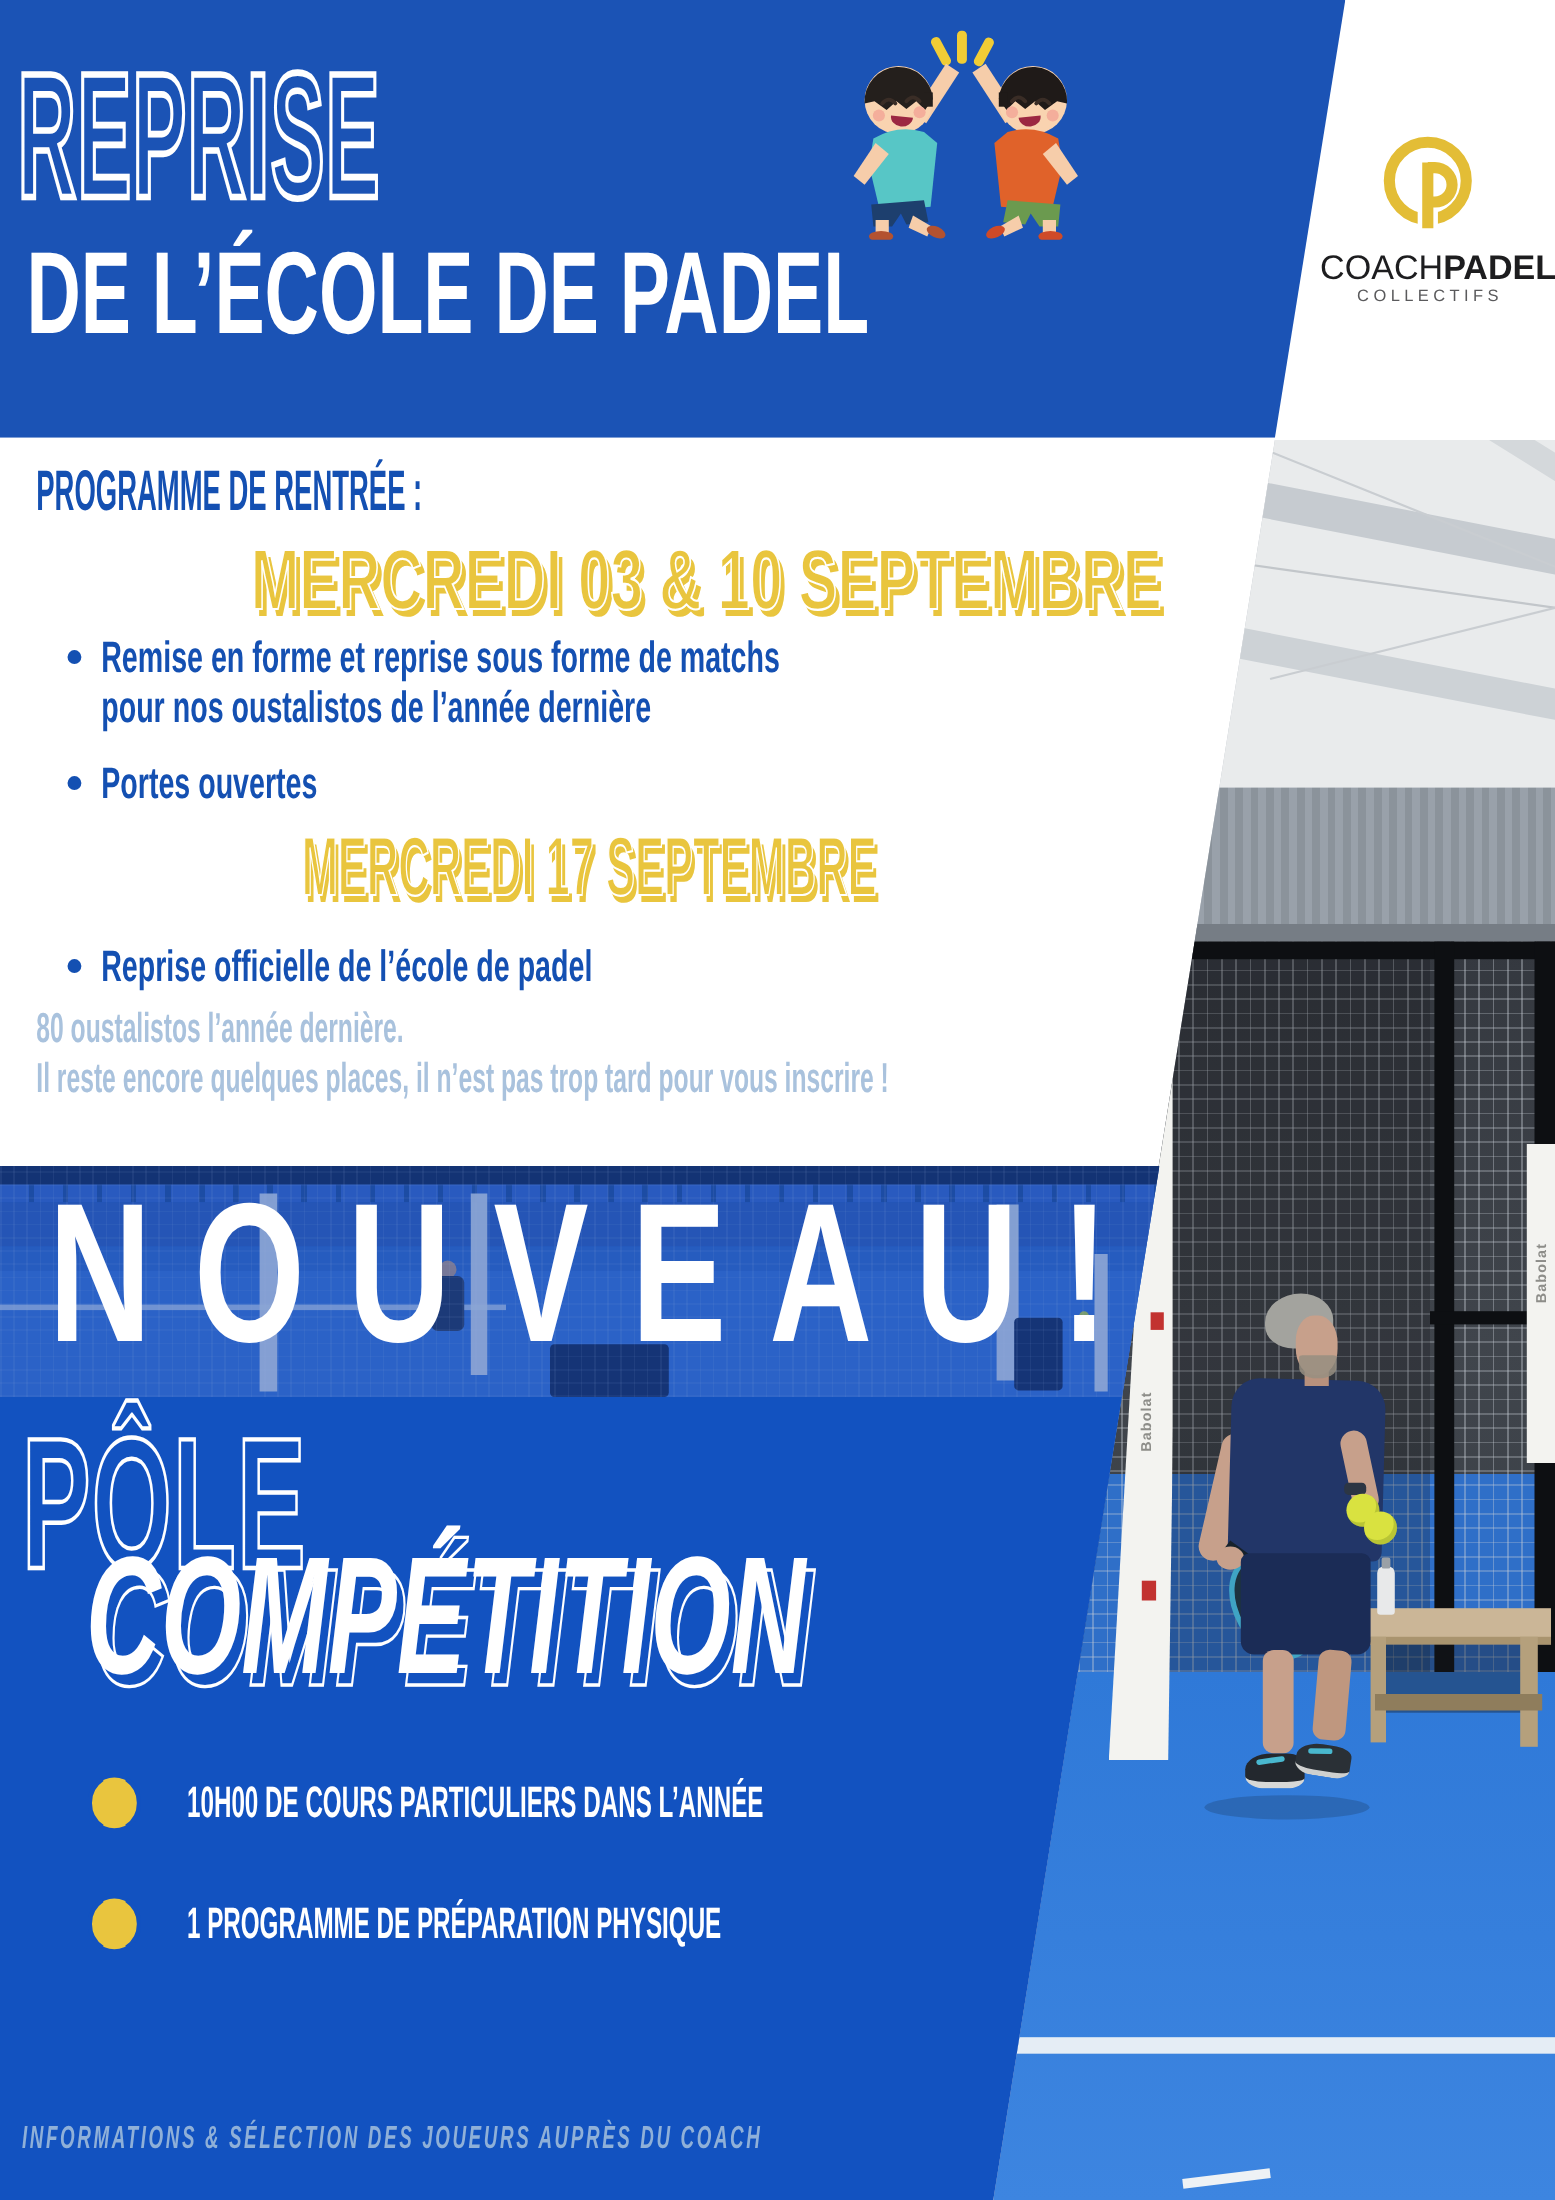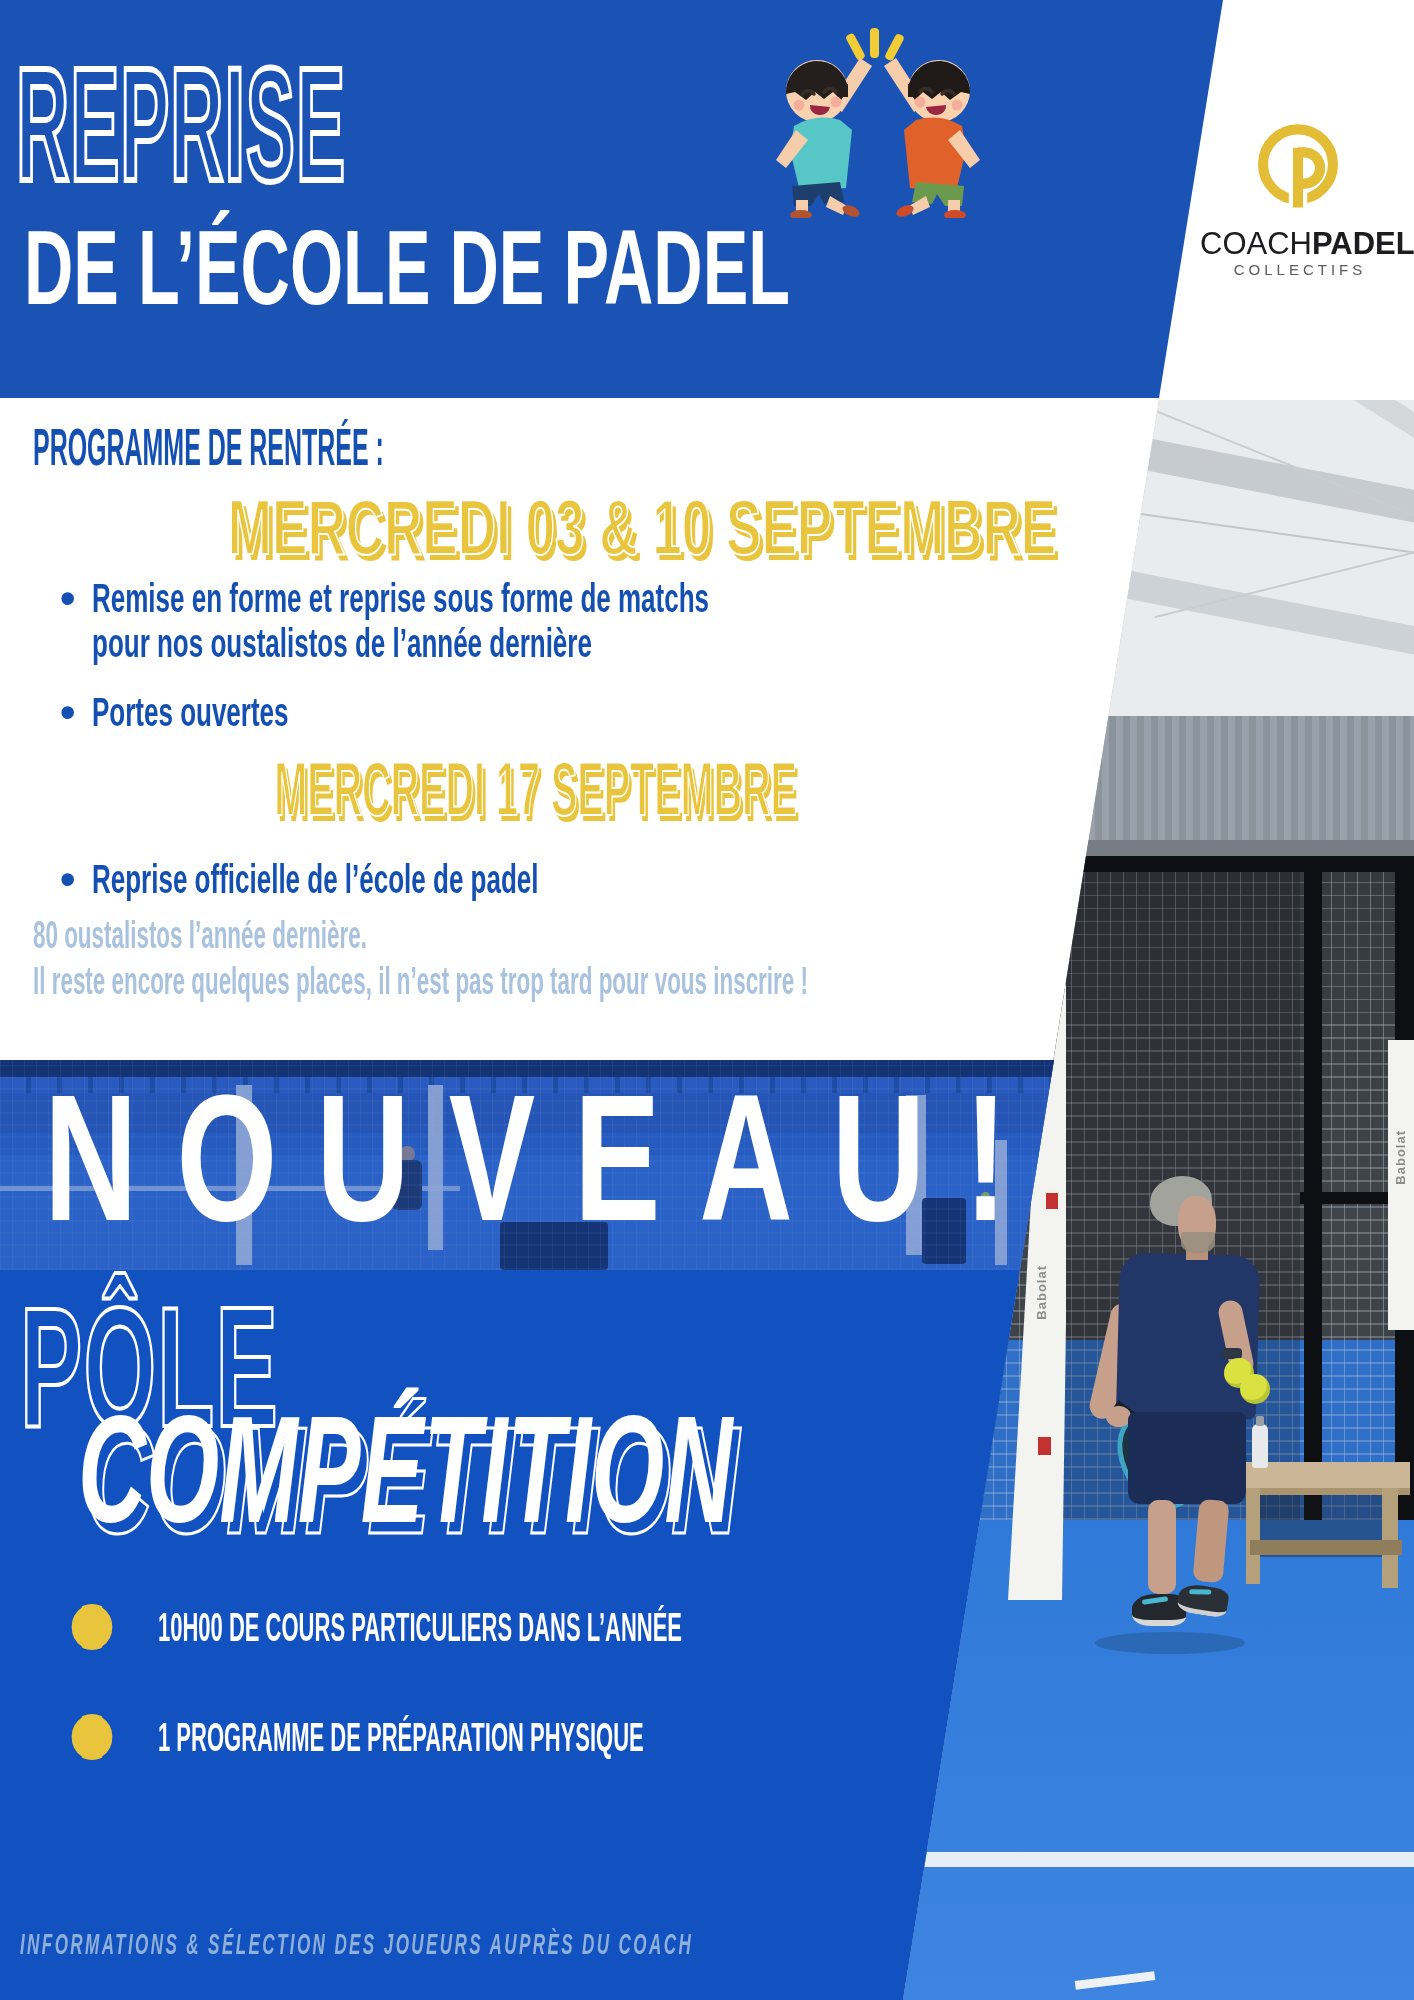--- a/index.html
+++ b/index.html
@@ -108,21 +108,21 @@
   .note .cond{font-size:38px;font-weight:700;color:#a9c2dd;transform:scaleX(.59);}
 
   
   .bottom{clip-path:polygon(0 1270px,1020px 1270px,903px 2000px,0 2000px);background:#1252c0;}
   .pole{left:20px;top:1282px;font-size:170px;font-weight:700;color:transparent;
      -webkit-text-stroke:4px #fff;letter-spacing:2px;transform:scaleX(.55);}
   .comp{left:78px;top:1393px;}
   .comp .cond{position:relative;font-size:152px;font-weight:700;font-style:italic;color:#fff;transform:scaleX(.62);}
   .dup-text::after{content:attr(data-text);position:absolute;left:11px;top:11px;color:transparent;
      -webkit-text-stroke:3px #fff;z-index:-1;}
-  .features{left:68px;top:1603px;margin:0;padding:0;list-style:none;}
+  .features{left:68px;top:1603px;margin:12px;padding:0;list-style:none;}
   .features li{display:flex;align-items:center;height:48px;margin-bottom:62px;}
   .ball-ic{width:48px;height:48px;margin-right:42px;flex:0 0 auto;}
   .ftext{font-size:40px;font-weight:700;color:#fff;transform:scaleX(.55);transform-origin:0 50%;display:inline-block;white-space:nowrap;}
   .footer{left:20px;top:1930px;font-size:29px;font-weight:700;font-style:italic;
      letter-spacing:4px;color:#8fb0d8;transform:scaleX(.59);}
 </style>
 </head>
 <body>
 
 <div class="poster">

